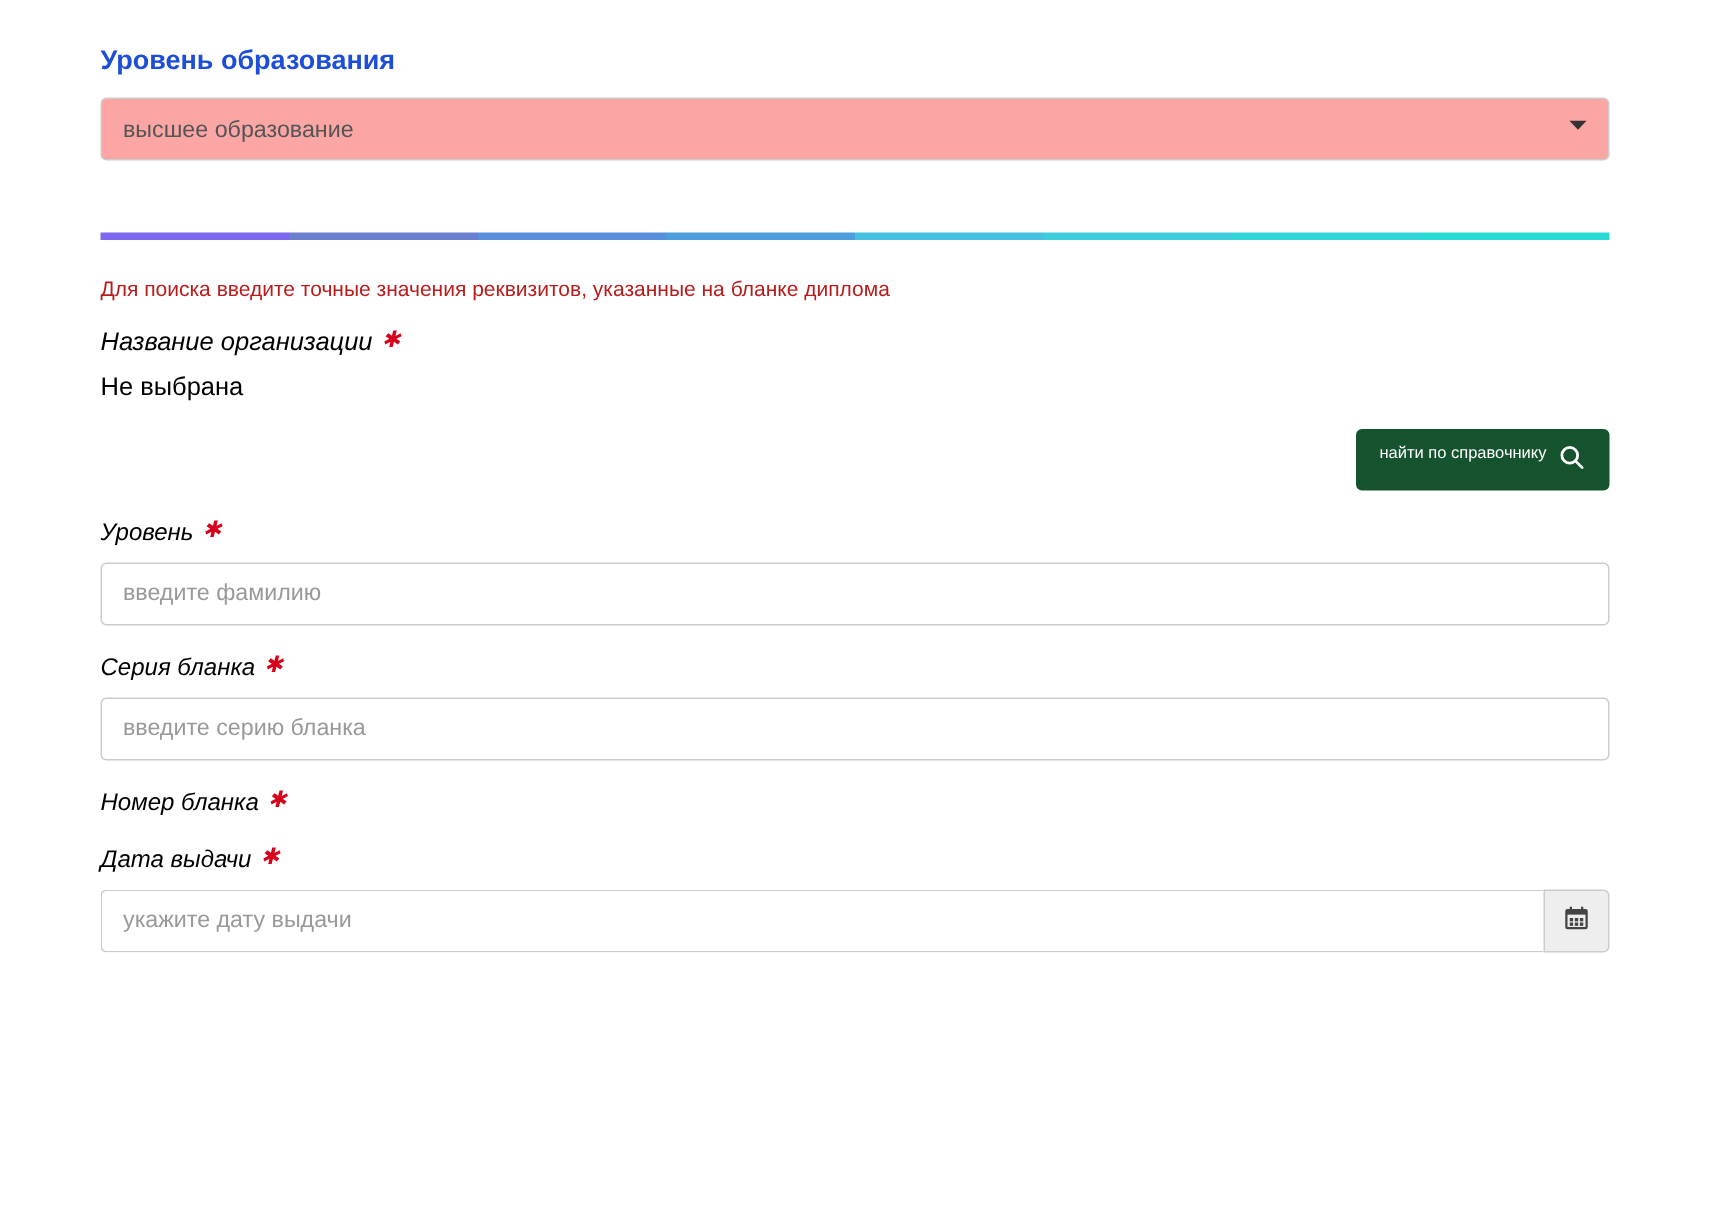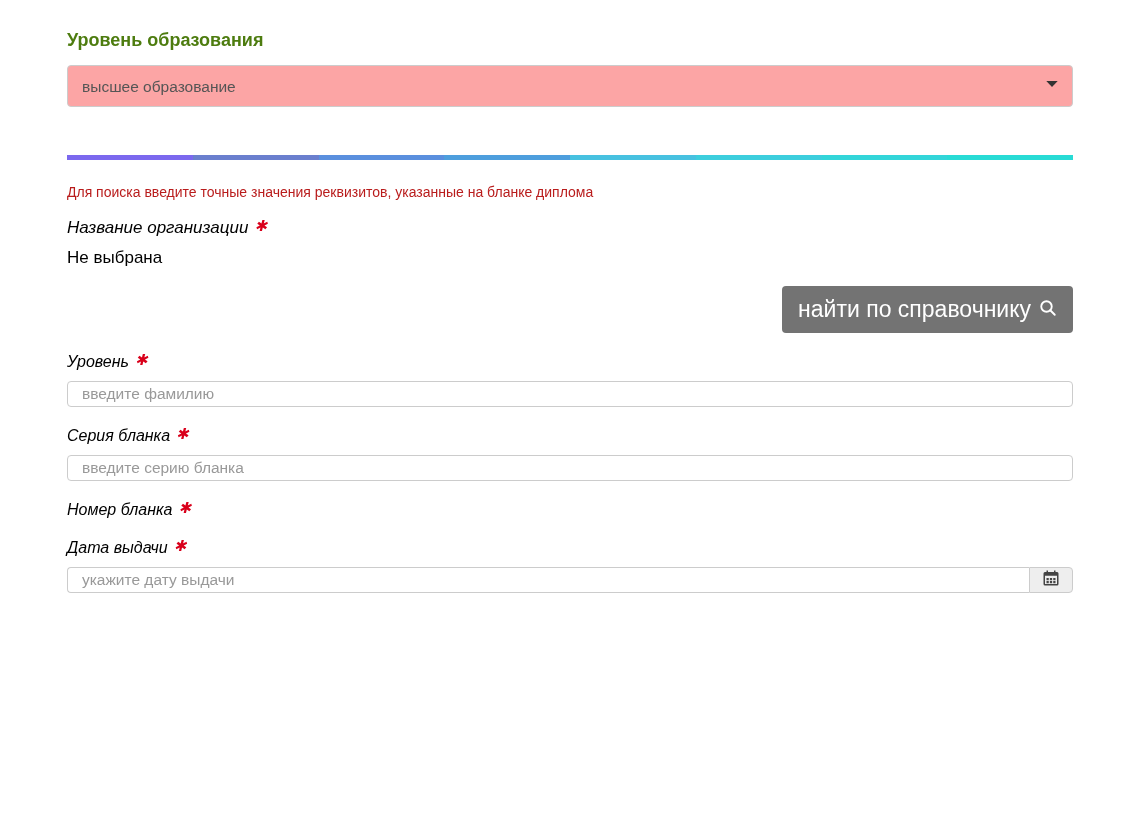--- a/index.html
+++ b/index.html
@@ -5,21 +5,21 @@
     * { box-sizing: border-box; margin: 0; padding: 0; }
     body {
       font-family: Arial, Helvetica, sans-serif;
       background: #fff;
       padding: 30px 67px;
       width: 1140px;
     }
     .section-title {
       font-size: 18px;
       font-weight: 700;
-      color: #4d7c0f;
+      color: #1d4ed8;
       margin-bottom: 14px;
     }
     .select-wrap {
       position: relative;
       width: 100%;
     }
     .select {
       width: 100%;
       height: 42px;
       padding: 8px 36px 8px 14px;
@@ -80,34 +80,34 @@
       font-size: 17px;
       color: #000;
       margin-top: 4px;
     }
     .btn-row {
       display: flex;
       justify-content: flex-end;
       margin: 18px 0 8px 0;
     }
     .btn-lookup {
-      background: #737373;
+      background: #14532d;
       color: #fff;
-      font-size: 23px;
+      font-size: 11px;
       border: none;
       border-radius: 4px;
       padding: 10px 16px;
       display: inline-flex;
-      align-items: flex-end;
+      align-items: flex-start;
       gap: 8px;
       cursor: pointer;
     }
     .text-input {
       width: 100%;
-      height: 26px;
+      height: 42px;
       padding: 8px 14px;
       border: 1px solid #ccc;
       border-radius: 4px;
       font-size: 15.5px;
       color: #333;
       background: #fff;
     }
     .text-input::placeholder { color: #999; }
     .date-group {
       display: flex;

